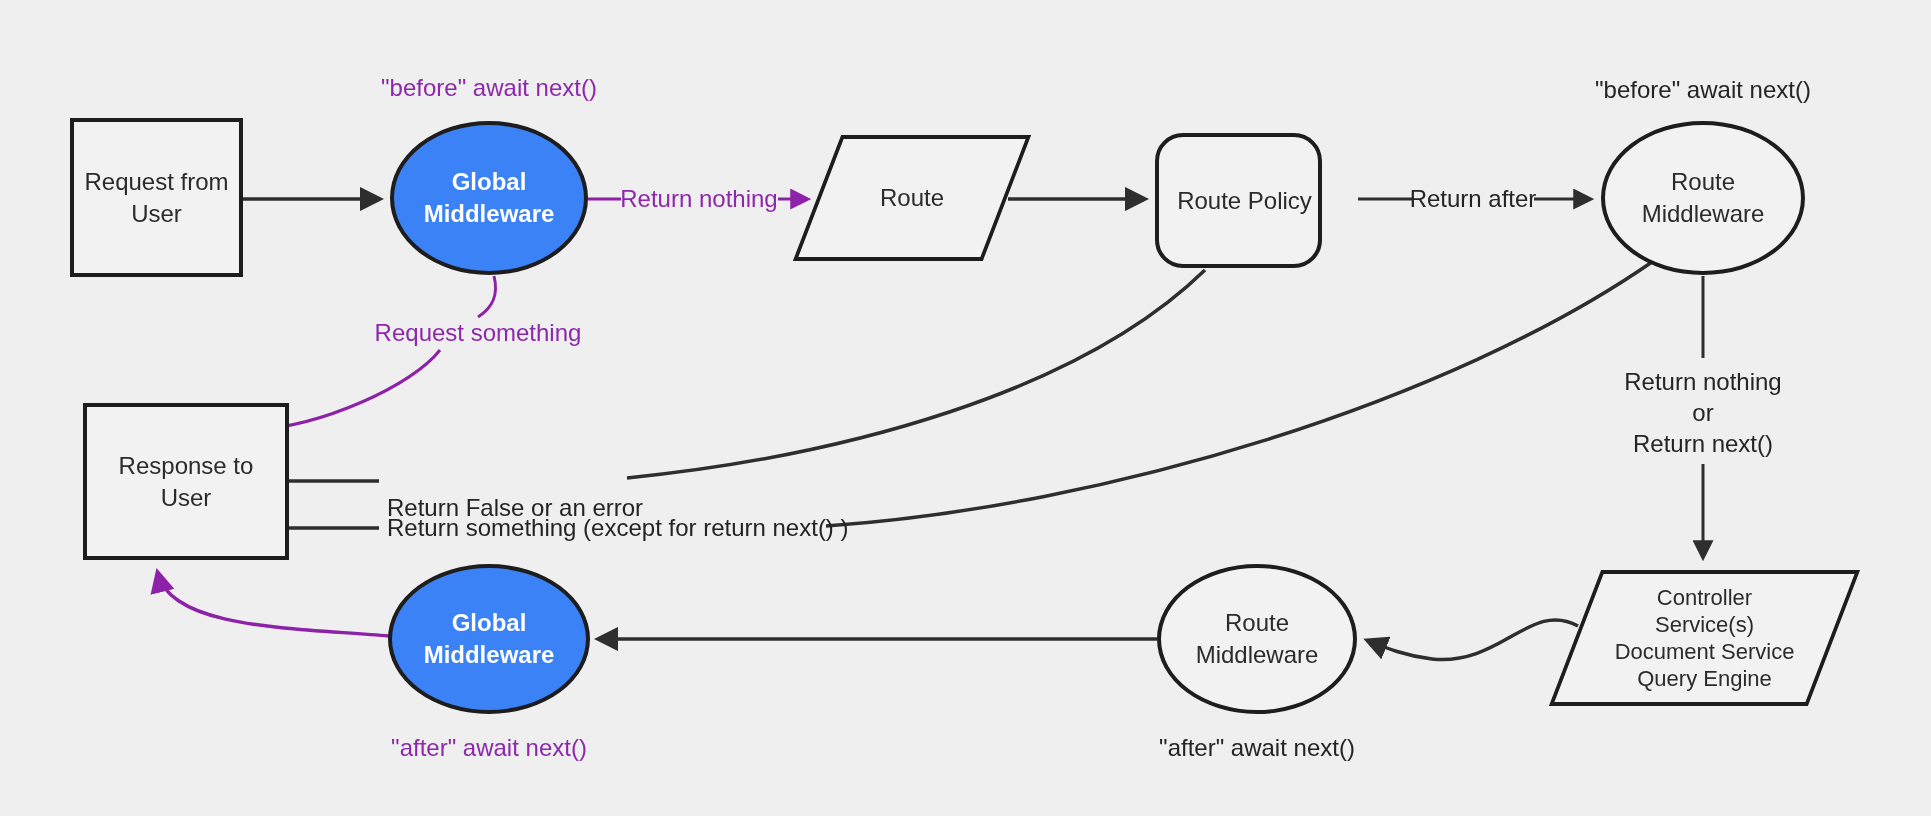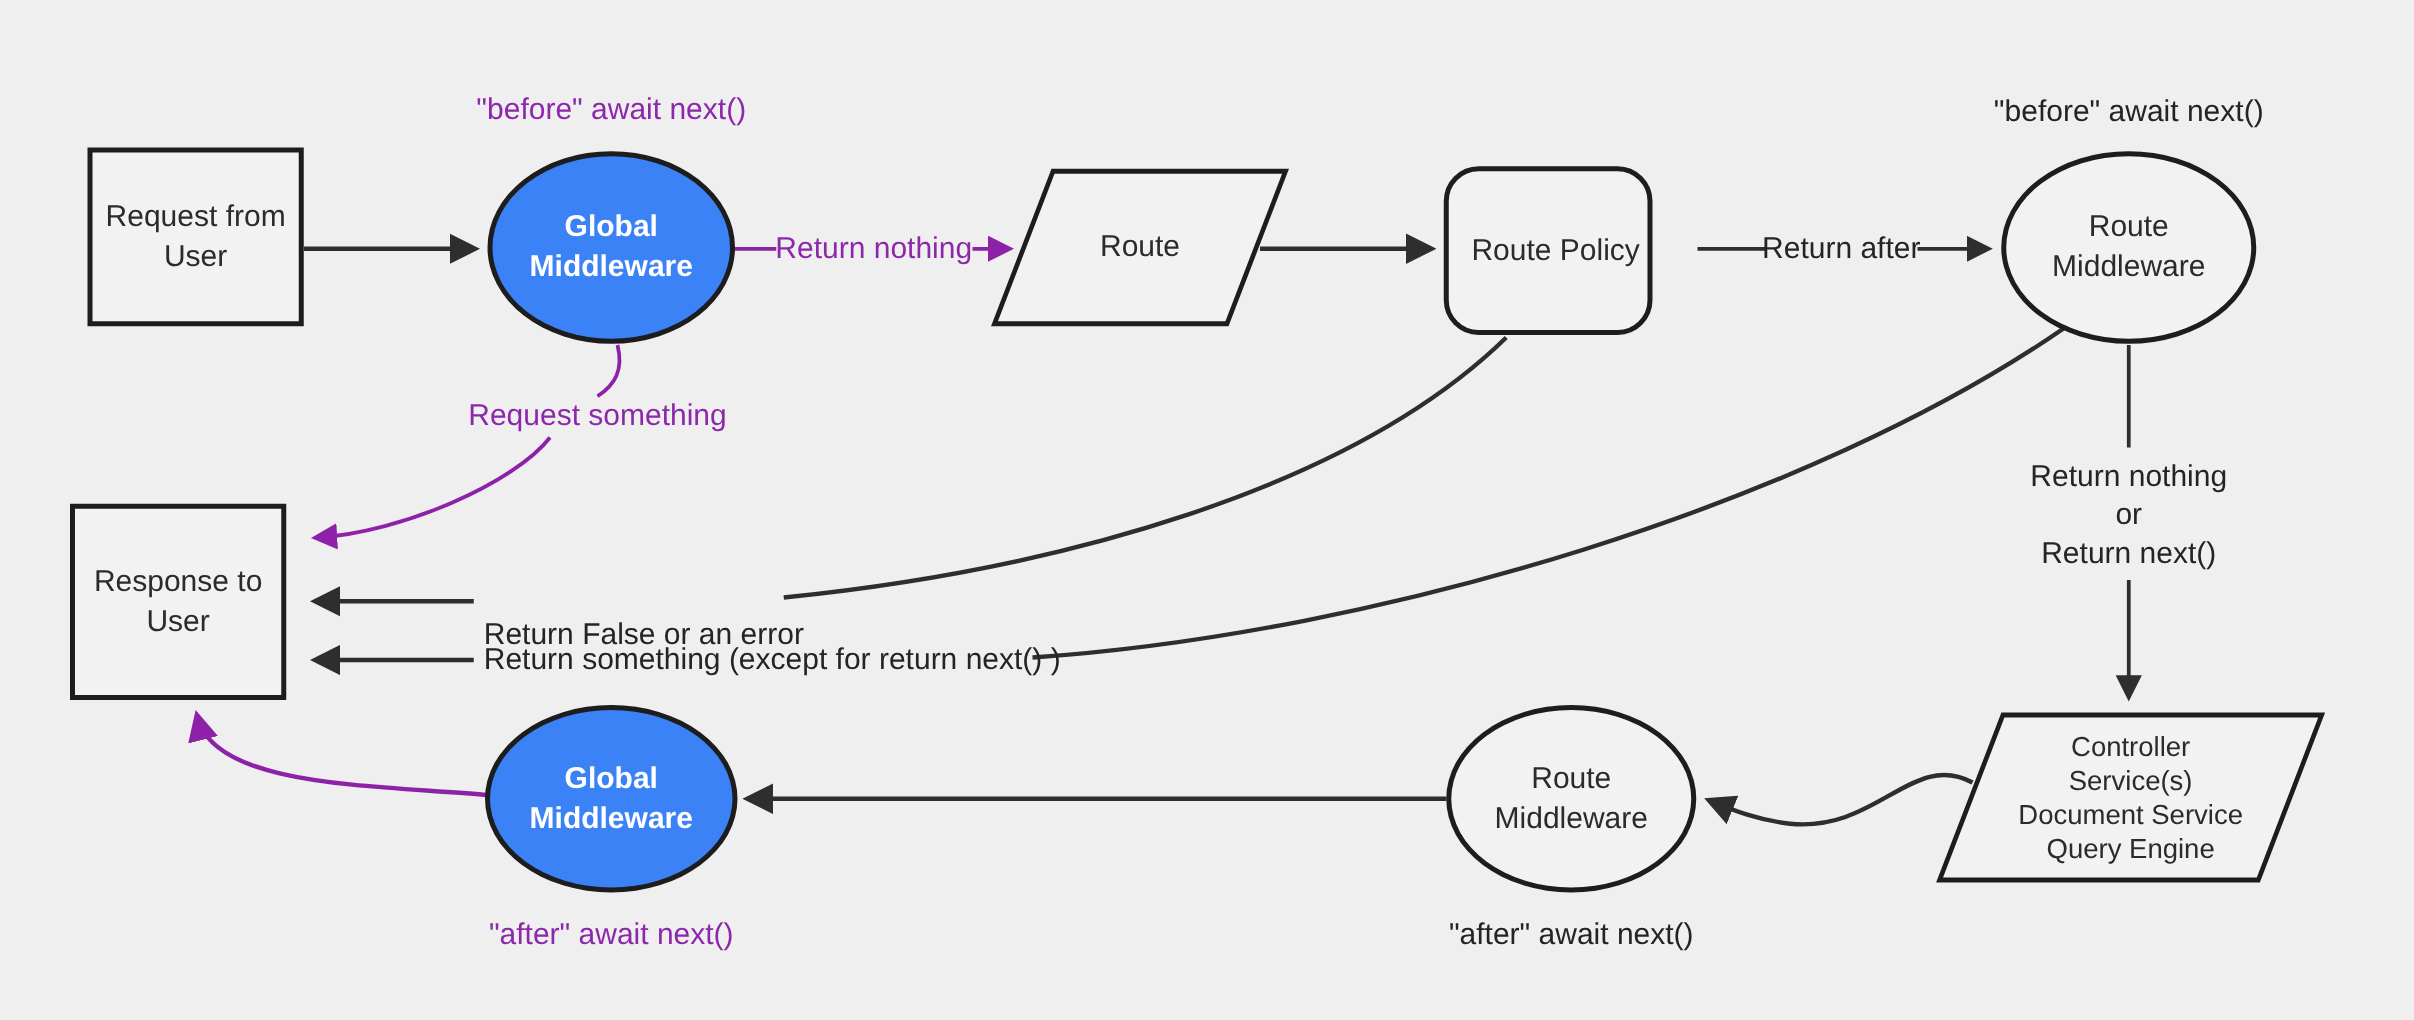--- a/index.html
+++ b/index.html
@@ -62,21 +62,21 @@
     <path d="M494,276 C499,296 492,308 478,317" stroke="#8d21a8" stroke-width="3" fill="none"></path>
     <path d="M440,350 C412,386 322,426 254,430" stroke="#8d21a8" stroke-width="3" fill="none" marker-end="url(#arrow-purple)"></path>
 
     <path d="M1205,270 C1080,392 845,456 627,478" stroke="#2e2e2e" stroke-width="3.5" fill="none"></path>
     <path d="M379,481 L254,481" stroke="#2e2e2e" stroke-width="3.5" fill="none" marker-end="url(#arrow-dark)"></path>
 
     <path d="M1652,262 C1450,402 1105,507 826,526" stroke="#2e2e2e" stroke-width="3.5" fill="none"></path>
     <path d="M379,528 L254,528" stroke="#2e2e2e" stroke-width="3.5" fill="none" marker-end="url(#arrow-dark)"></path>
   </svg>
 
-  <div class="node rect" style="left:70px;top:118px;width:173px;height:143px;text-align:center;">
+  <div class="node rect" style="left:70px;top:118px;width:173px;height:159px;text-align:center;">
     <div>Request from</div>
     <div>User</div>
   </div>
 
   <div class="node ellipse purple" style="left:390px;top:121px;width:198px;height:154px;">
     <div>Global</div>
     <div>Middleware</div>
   </div>
 
   <div class="node para" style="left:817px;top:135px;width:190px;height:126px;">
@@ -106,21 +106,21 @@
   <div class="node ellipse" style="left:1157px;top:564px;width:200px;height:150px;">
     <div>Route</div>
     <div>Middleware</div>
   </div>
 
   <div class="node ellipse purple" style="left:388px;top:564px;width:202px;height:150px;">
     <div>Global</div>
     <div>Middleware</div>
   </div>
 
-  <div class="node rect" style="left:56px;top:403px;width:173px;height:157px;">
+  <div class="node rect" style="left:83px;top:403px;width:206px;height:157px;">
     <div>Response to</div>
     <div>User</div>
   </div>
 
   <div class="label purple center" style="left:489px;top:88px;">"before" await next()</div>
 
   <div class="label center" style="left:1703px;top:90px;">"before" await next()</div>
 
   <div class="label purple center" style="left:699px;top:199px;">Return nothing</div>
 

